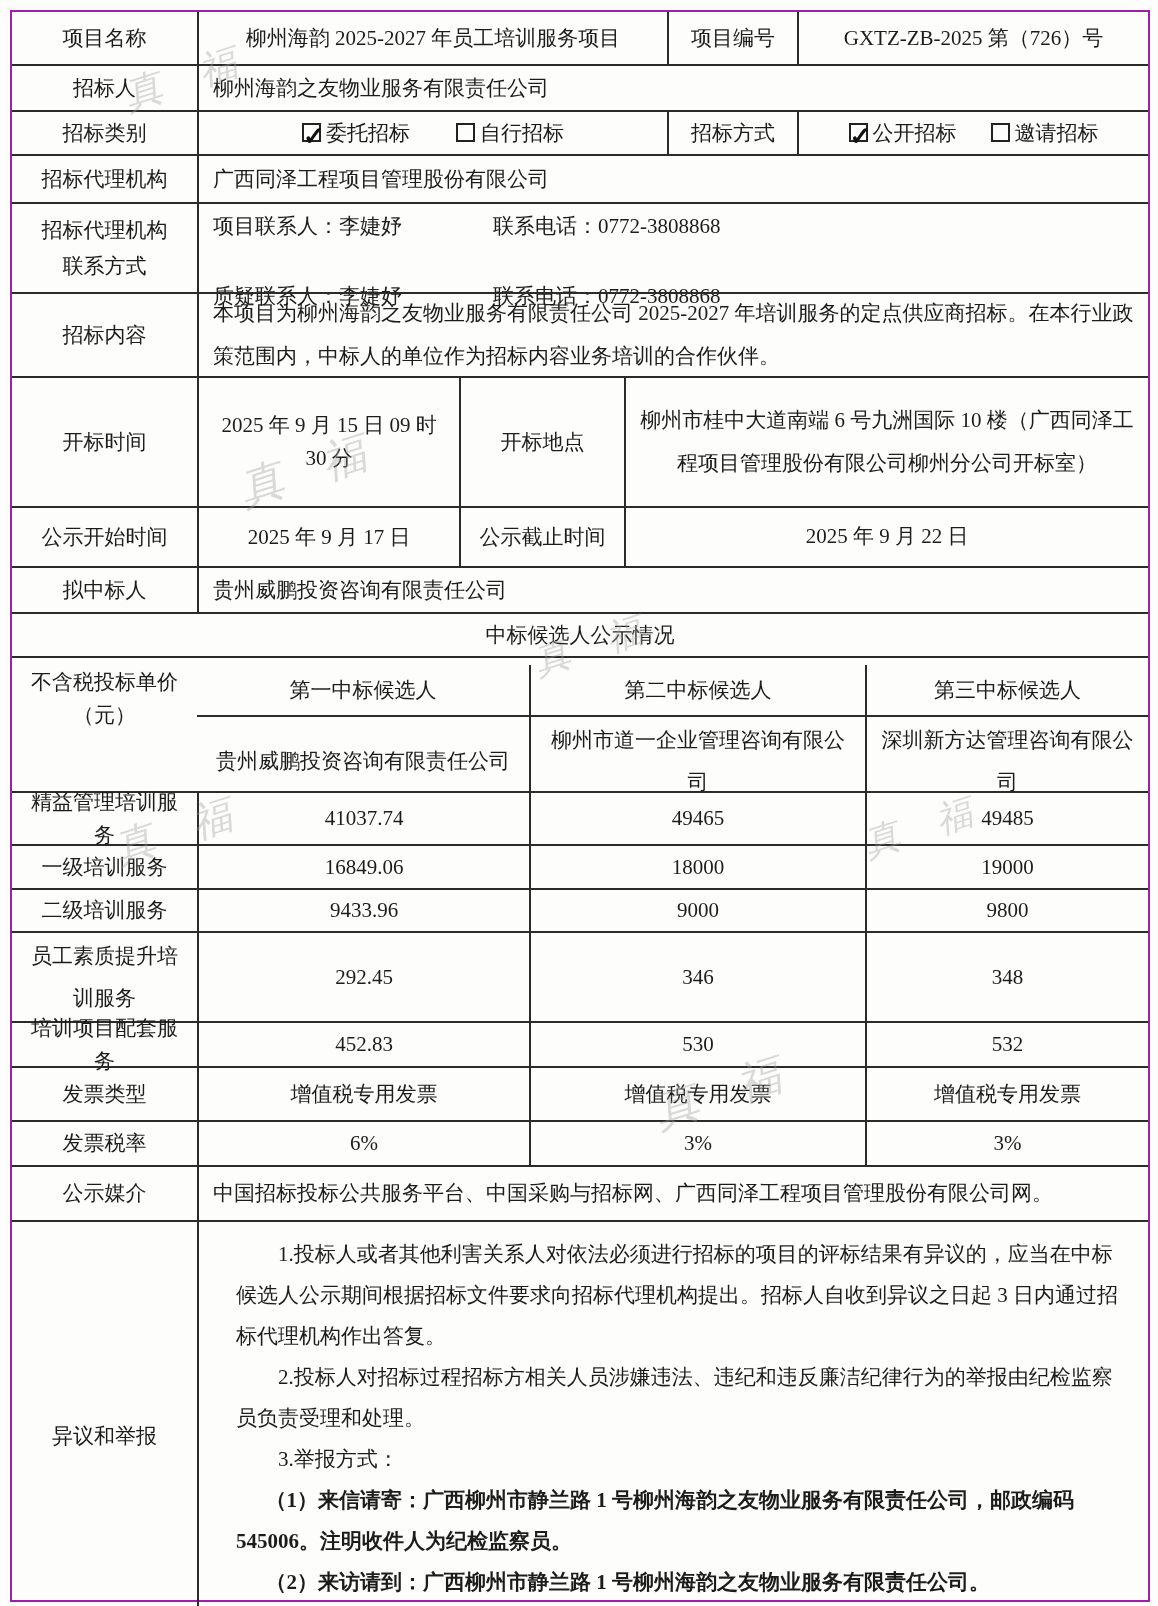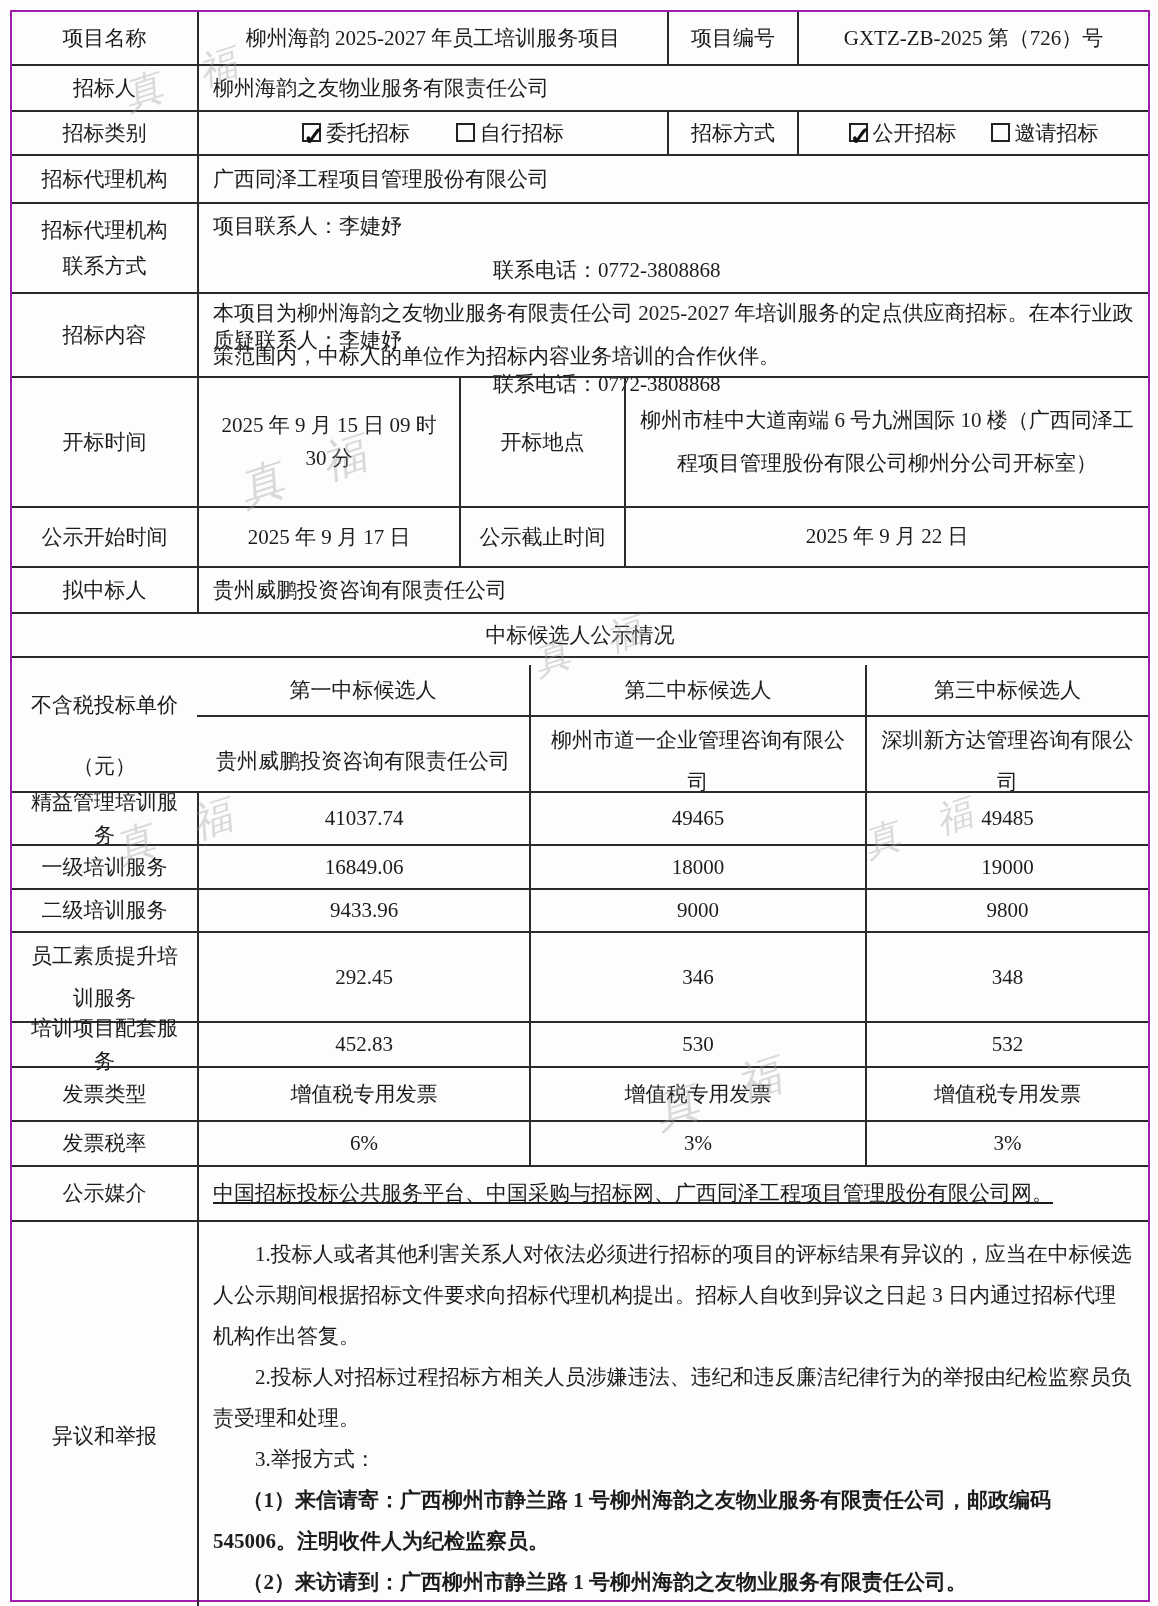--- a/index.html
+++ b/index.html
@@ -48,35 +48,35 @@
   .cb.checked::after {
     content: "✓";
     position: absolute; left: -1px; top: -8px;
     font-size: 26px; font-weight: bold; color: #111;
   }
   .opt { display: flex; align-items: center; }
 
   .contact-cell { flex-direction: column; align-items: stretch; justify-content: space-around; padding: 6px 0 6px 14px; gap: 37px; }
   .contact-line { display: flex; }
   .contact-left { flex: 0 0 280px; text-align: left; }
-  .contact-right { text-align: center; margin-top: 44px; }
+  .contact-right { text-align: center; }
   .two-line-label { flex-direction: column; justify-content: space-around; padding: 8px 6px; }
 
   .content-cell { text-align: left; justify-content: flex-start; line-height: 2.05; padding: 6px 14px; }
 
   .cand-right { flex: 1 1 auto; display: flex; flex-direction: column; margin-top: 7px; }
   .cand-sub { display: flex; flex: 0 0 50px; }
   .cand-sub + .cand-sub { border-top: 2px solid #2b2b2b; flex: 1 1 auto; }
   .cand-sub .cell:first-child { border-left: none; }
   .cand-sub .cell { line-height: 2.0; }
 
-  .media-cell { text-align: left; justify-content: flex-start; padding-left: 14px; text-decoration: underline; }
+  .media-cell { text-align: left; justify-content: flex-start; padding-left: 14px; }
 
   .objection-cell { flex-direction: column; align-items: stretch; justify-content: flex-start; text-align: left; padding: 12px 16px 6px 14px; line-height: 41px; }
-  .objection-cell p { text-align: left; }
+  .objection-cell p { text-align: left; margin-left: 23px; }
   .ind2 { text-indent: 2em; }
   .ind1 { text-indent: 1.4em; font-weight: bold; }
 
   .watermark {
     position: absolute;
     font-size: 44px;
     color: #9f9f9f;
     opacity: 0.38;
     transform: rotate(-18deg);
     letter-spacing: 14px;
@@ -175,21 +175,21 @@
   <div class="row" style="height:46px">
     <div class="cell label">拟中标人</div>
     <div class="cell grow">贵州威鹏投资咨询有限责任公司</div>
   </div>
 
   <div class="row" style="height:44px">
     <div class="cell center" style="flex:1 1 auto">中标候选人公示情况</div>
   </div>
 
   <div class="row" style="height:135px">
-    <div class="cell label two-line-label" style="justify-content:flex-end; gap:29px">
+    <div class="cell label two-line-label" style="justify-content:flex-start; gap:0">
       <span>不含税投标单价</span>
       <span>（元）</span>
     </div>
     <div class="cand-right">
       <div class="cand-sub">
         <div class="cell gc-a">第一中标候选人</div>
         <div class="cell gc-b">第二中标候选人</div>
         <div class="cell gc-c">第三中标候选人</div>
       </div>
       <div class="cand-sub">

